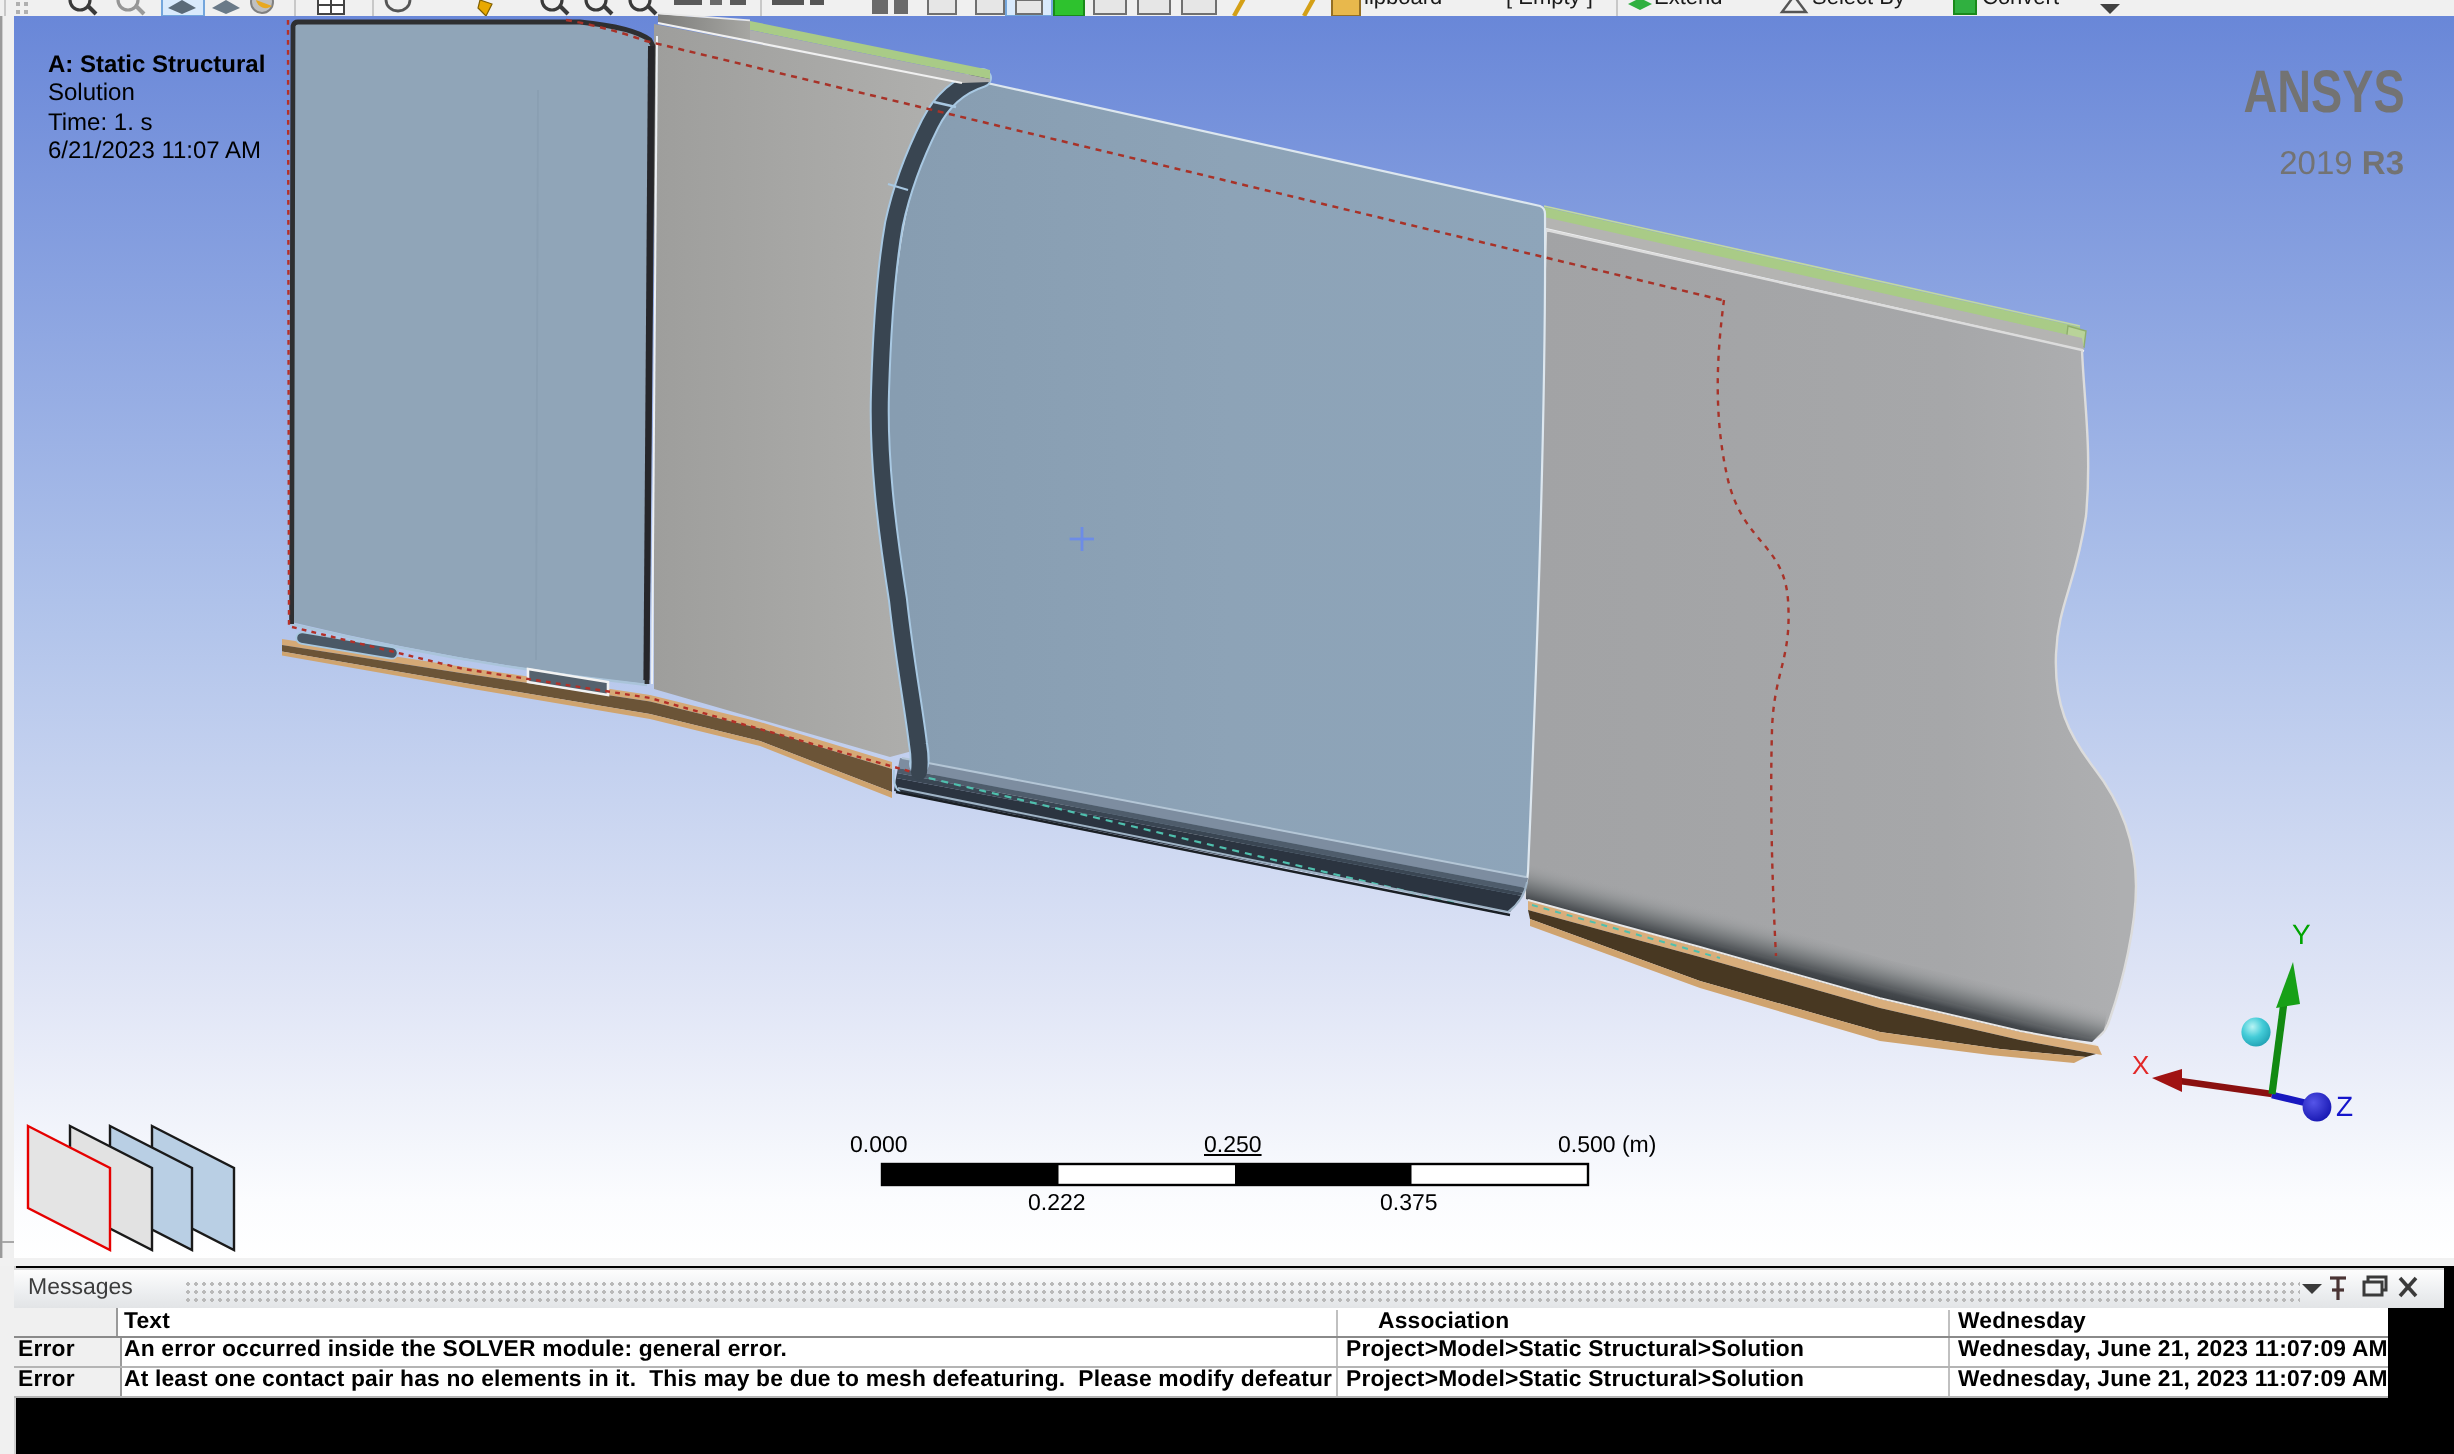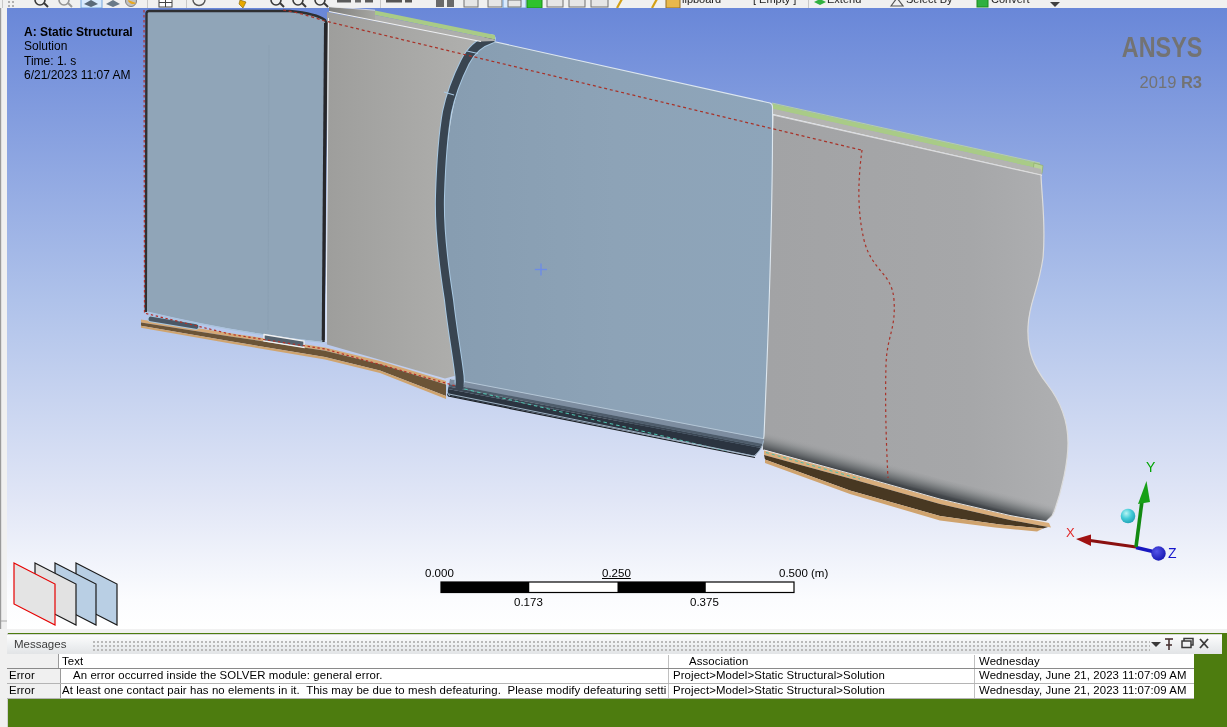--- a/index.html
+++ b/index.html
@@ -10,29 +10,29 @@
   #toolbar{position:absolute;left:0;top:0;width:1227px;height:9px;background:#f0f0f0;overflow:hidden;}
   #toolbar .tx{position:absolute;top:-7px;font-size:11px;color:#1a1a1a;white-space:nowrap;}
   
   #vptext{position:absolute;left:24px;top:25px;font-size:12px;color:#000;line-height:14.4px;}
   #vptext b{font-weight:bold;}
   #ansys{position:absolute;right:25px;top:35px;text-align:right;color:#737373;}
   #ansys .l1{font-size:30px;font-weight:bold;line-height:24px;transform:scaleX(0.78);transform-origin:100% 50%;}
   #ansys .l2{font-size:16.5px;line-height:17px;margin-top:15px;}
   .slabel{position:absolute;font-size:11.5px;color:#000;white-space:nowrap;}
   
-  #msg{position:absolute;left:0px;top:633px;width:1227px;height:94px;background:#4d7c0f;}
+  #msg{position:absolute;left:0px;top:633px;width:1227px;height:94px;background:#000000;}
   #prestrip{position:absolute;left:0;top:629px;width:1227px;height:4px;background:#f1f1f1;}
   #mhead{position:absolute;left:7px;top:1px;width:1215px;height:19px;
      background:linear-gradient(#fdfdfd,#eceef0 60%,#e2e4e6);border-top:1px solid #d8d8d8;}
   #mhead .cap{position:absolute;left:7px;top:3px;font-size:11.5px;color:#3c3c3c;}
   #mdots{position:absolute;left:85px;top:5px;width:1058px;height:11px;
      background-image:radial-gradient(#b9b9b9 0.8px, transparent 1px);background-size:4px 4px;}
   .mtable{position:absolute;font-size:11.4px;color:#000;letter-spacing:0.1px;}
-  .mrow{position:absolute;background:#fff;overflow:hidden;white-space:nowrap;}
+  .mrow{position:absolute;background:#fff;overflow:hidden;white-space:nowrap;font-weight:bold;}
   .mcell{position:absolute;top:0;height:100%;overflow:hidden;white-space:nowrap;}
 </style>
 </head>
 <body>
 <div id="root">
   <div id="toolbar">
     <svg width="1227" height="9" viewBox="0 0 1227 9" style="position:absolute;left:0;top:0">
       <rect x="0" y="0" width="1227" height="9" fill="#f0f0f0"></rect>
       <g fill="#b0b0b0">
         <rect x="8" y="1" width="2" height="2"></rect>
@@ -289,21 +289,21 @@
     Time: 1. s<br>
     6/21/2023 11:07 AM
   </div>
   <div id="ansys">
       <div class="l1">ANSYS</div>
       <div class="l2">2019&nbsp;<b>R3</b></div>
     </div>
   <div class="slabel" style="left:425px;top:567px;">0.000</div>
   <div class="slabel" style="left:602px;top:567px;text-decoration:underline;">0.250</div>
   <div class="slabel" style="left:779px;top:567px;">0.500 (m)</div>
-  <div class="slabel" style="left:514px;top:596px;">0.173</div>
+  <div class="slabel" style="left:514px;top:596px;">0.222</div>
   <div class="slabel" style="left:690px;top:596px;">0.375</div>
   <div id="prestrip"></div>
     <div id="msg">
       <div style="position:absolute;left:0;top:0;width:7px;height:94px;background:#f0f0f0;border-right:1px solid #d0d0d0;"></div>
     <div id="mhead">
       <div class="cap">Messages</div>
       <div id="mdots"></div>
       <svg width="70" height="19" style="position:absolute;right:12px;top:0">
         <polygon points="11,7 21,7 16,12" fill="#3a3a3a"></polygon>
         <g stroke="#4a3434" stroke-width="1.6" fill="none">
@@ -325,21 +325,21 @@
 
       <div class="mrow" style="left:0;top:0;width:1187px;height:14px;border-bottom:1px solid #8a8a8a;">
         <div class="mcell" style="left:0;width:51px;background:#f0f0f0;border-right:1px solid #9a9a9a;"></div>
         <div class="mcell" style="left:55px;top:1px;">Text</div>
         <div class="mcell" style="left:661px;top:1px;border-left:1px solid #c0c0c0;padding-left:20px;">Association</div>
         <div class="mcell" style="left:967px;top:1px;border-left:1px solid #c0c0c0;padding-left:4px;">Wednesday</div>
       </div>
 
       <div class="mrow" style="left:0;top:15px;width:1187px;height:14px;border-bottom:1px solid #b4b4b4;">
         <div class="mcell" style="left:0;width:51px;background:#f0f0f0;border-right:1px solid #9a9a9a;padding-left:2px;">Error</div>
-        <div class="mcell" style="left:55px;top:0px;width:604px;margin-left:11px;">An error occurred inside the SOLVER module: general error.</div>
+        <div class="mcell" style="left:55px;top:0px;width:604px;">An error occurred inside the SOLVER module: general error.</div>
         <div class="mcell" style="left:661px;top:0px;border-left:1px solid #c0c0c0;padding-left:4px;width:300px;">Project&gt;Model&gt;Static Structural&gt;Solution</div>
         <div class="mcell" style="left:967px;top:0px;border-left:1px solid #c0c0c0;padding-left:4px;width:214px;">Wednesday, June 21, 2023 11:07:09 AM</div>
       </div>
 
       <div class="mrow" style="left:0;top:30px;width:1187px;height:14px;border-bottom:1px solid #b4b4b4;">
         <div class="mcell" style="left:0;width:51px;background:#f0f0f0;border-right:1px solid #9a9a9a;padding-left:2px;">Error</div>
         <div class="mcell" style="left:55px;top:0px;width:604px;">At least one contact pair has no elements in it.&nbsp; This may be due to mesh defeaturing.&nbsp; Please modify defeaturing settings or suppress the contact pair.</div>
         <div class="mcell" style="left:661px;top:0px;border-left:1px solid #c0c0c0;padding-left:4px;width:300px;">Project&gt;Model&gt;Static Structural&gt;Solution</div>
         <div class="mcell" style="left:967px;top:0px;border-left:1px solid #c0c0c0;padding-left:4px;width:214px;">Wednesday, June 21, 2023 11:07:09 AM</div>
       </div>

